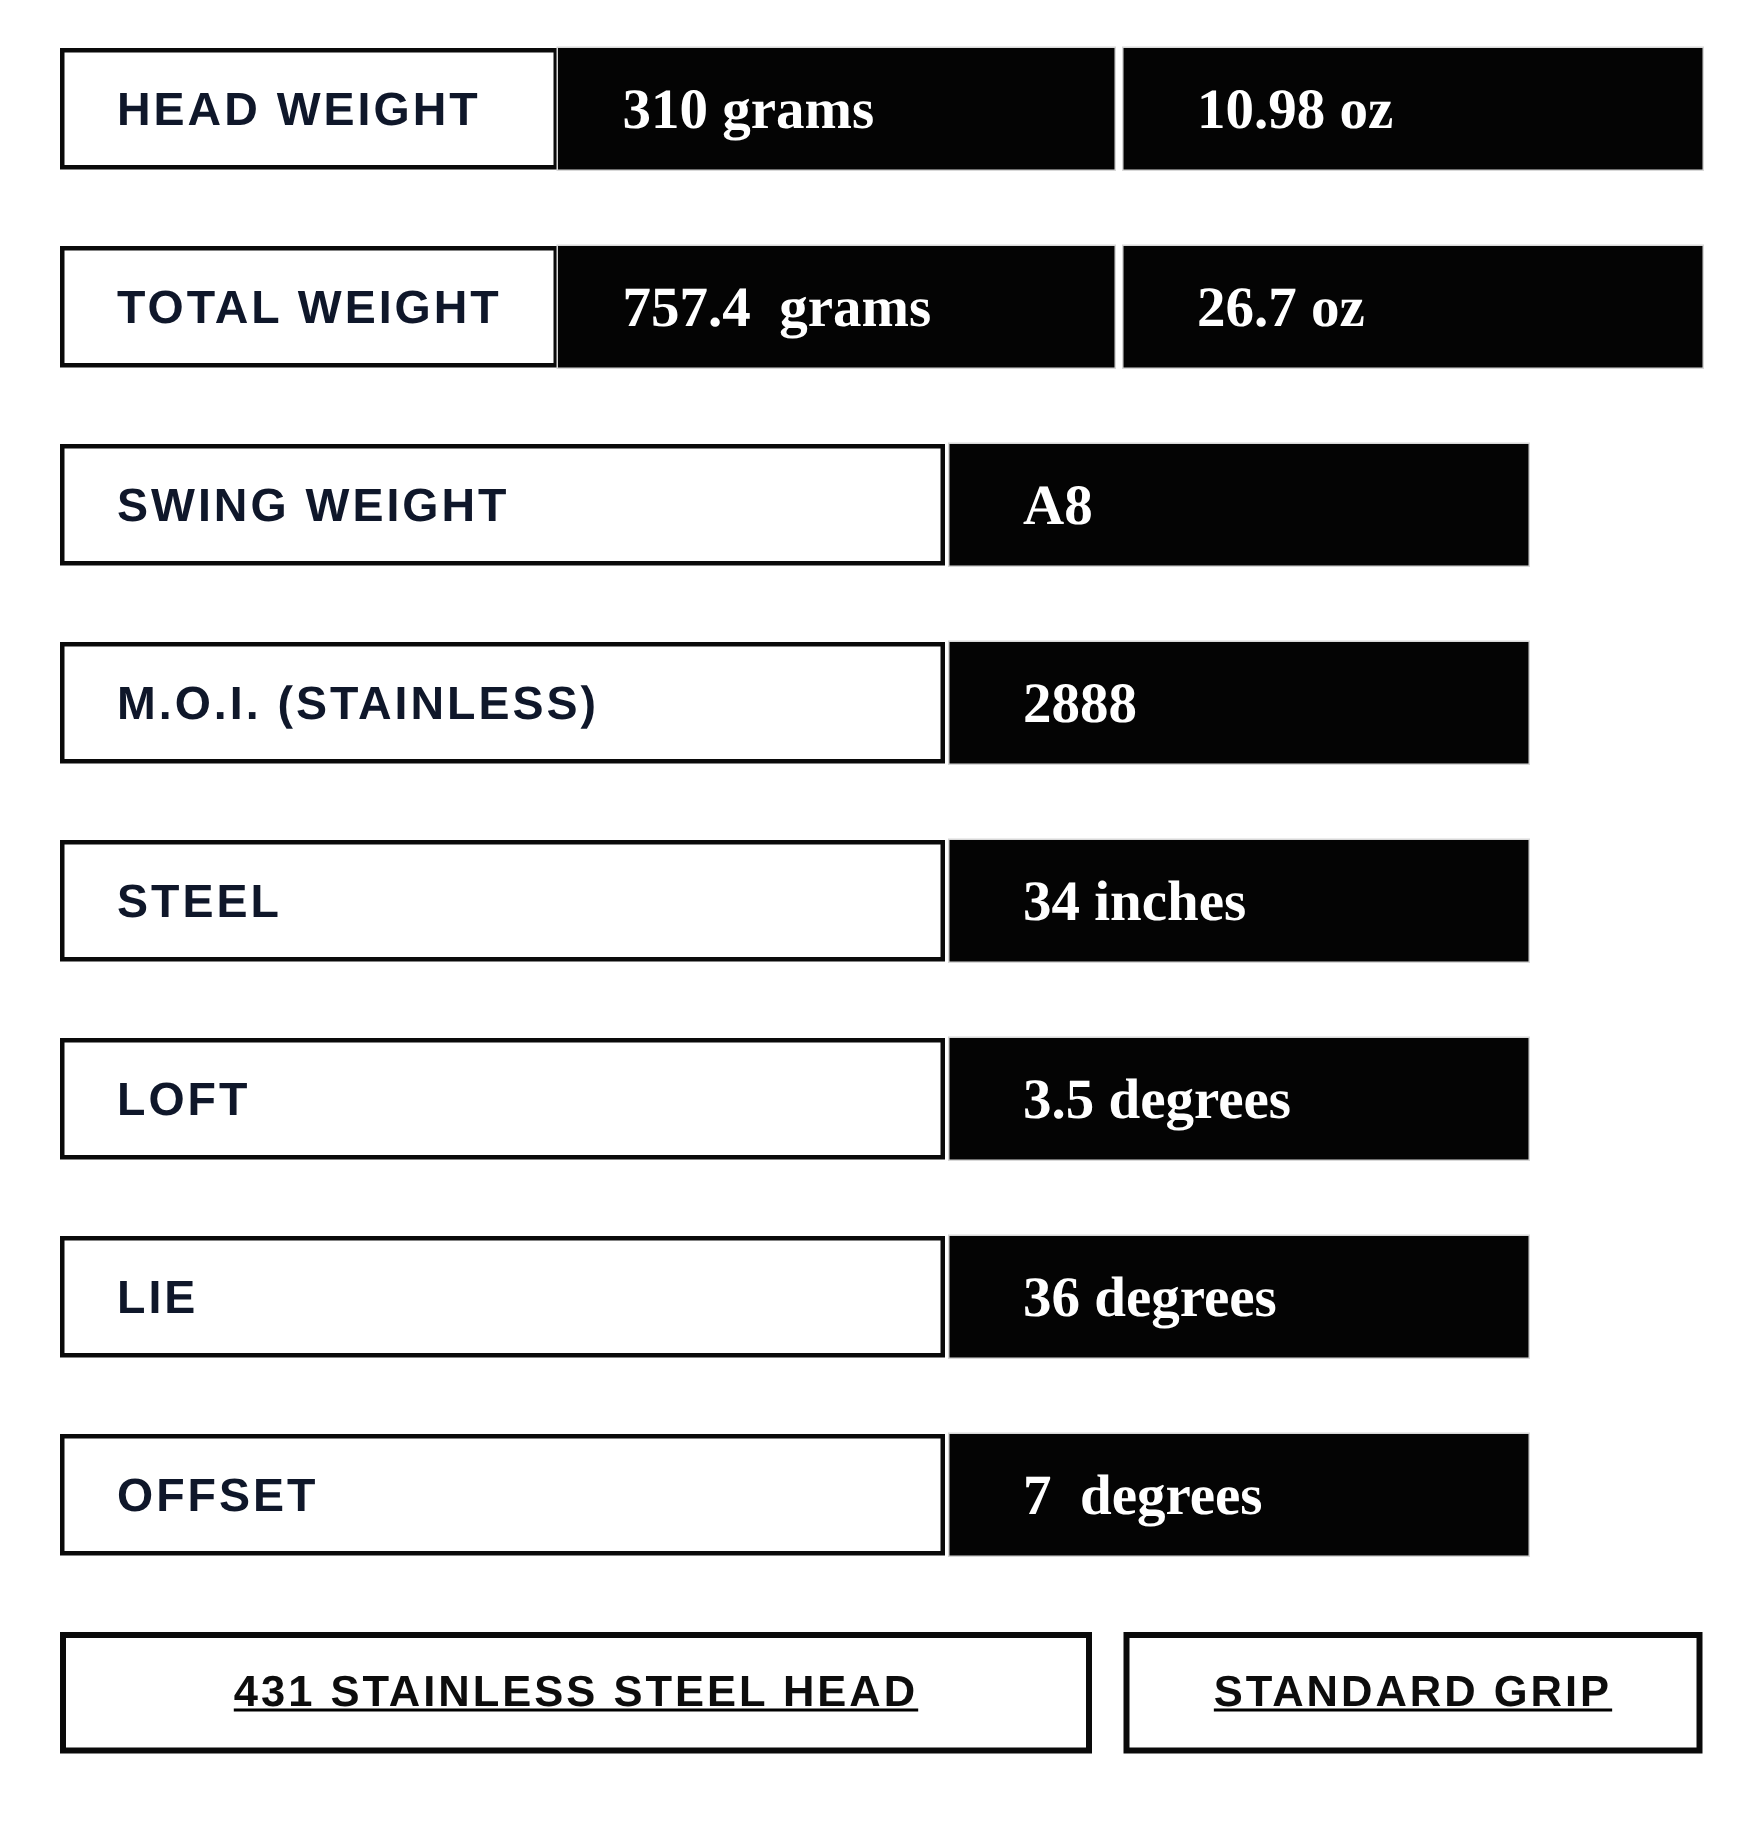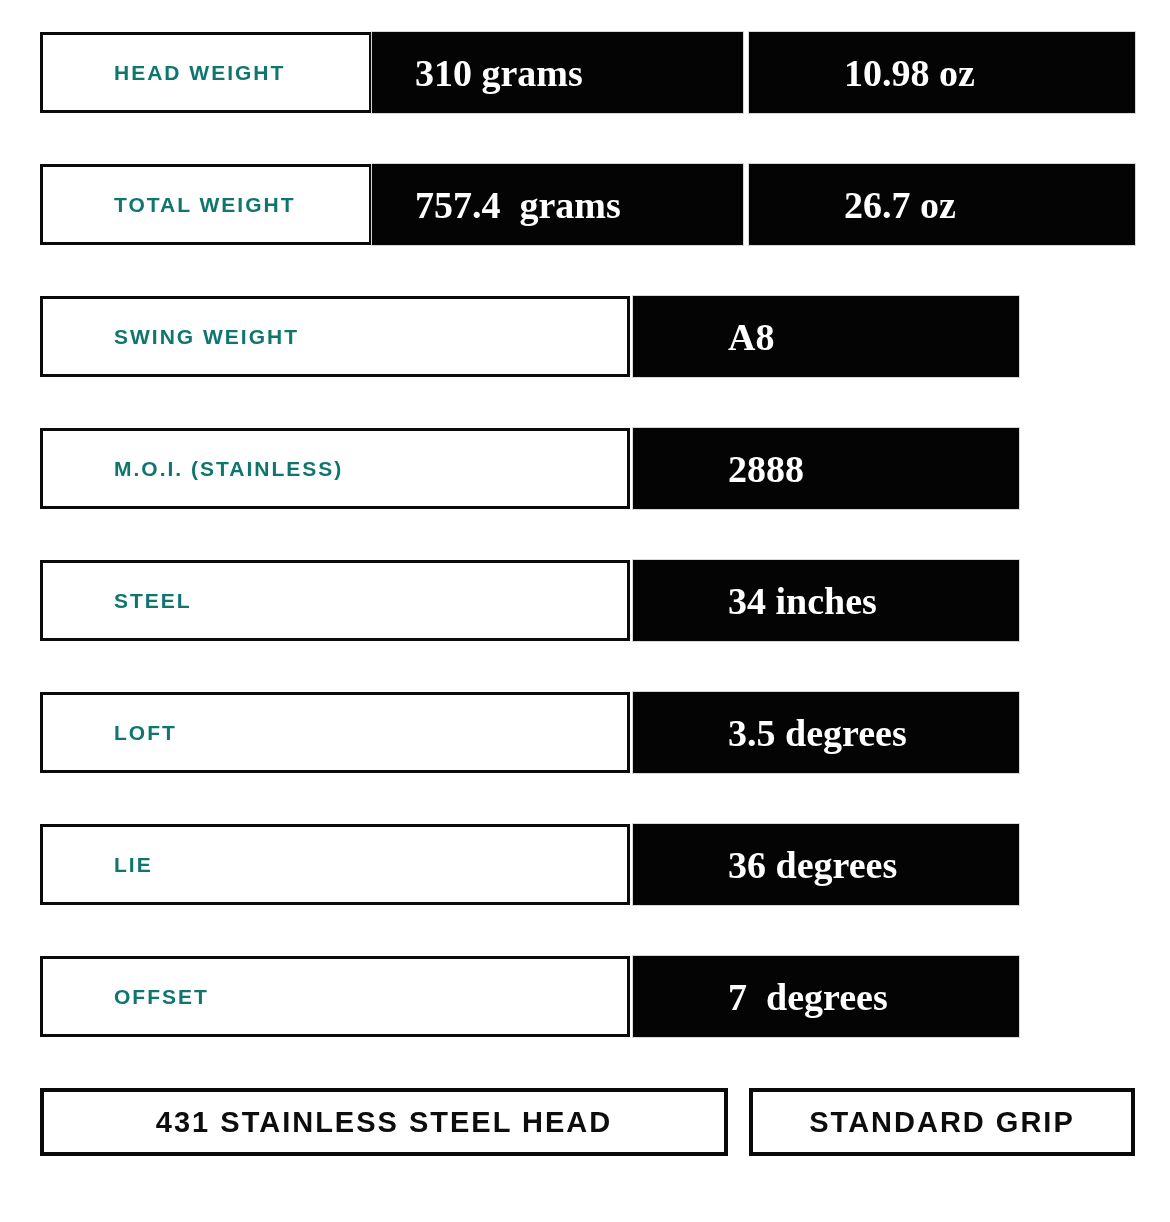--- a/index.html
+++ b/index.html
@@ -36,41 +36,41 @@
   .label-box.narrow { width: 332px; }
   .label-box.wide   { width: 590px; margin-right: 3px; }
   .cell {
     background: #040404;
     box-sizing: border-box;
     display: flex;
     align-items: center;
     box-shadow: 0 0 0 1px #d8d8d8;
   }
   .cell.mid   { width: 371px; padding-left: 43px; }
-  .cell.right { width: 386px; padding-left: 95px; text-align: right; }
+  .cell.right { width: 386px; padding-left: 49px; text-align: right; }
   .row.double .cell.right { margin-left: 6px; }
   .label-text {
     font-weight: bold;
-    font-size: 21px;
+    font-size: 31px;
     letter-spacing: 2px;
-    color: #0f766e;
+    color: #0f172a;
     white-space: pre;
-    margin-left: 36px;
   }
   .value-text {
     font-family: "Liberation Serif", serif;
     font-weight: bold;
     font-size: 38px;
     color: #ffffff;
     white-space: pre;
   }
   .footer-row {
     display: flex;
-    height: 68px;
+    height: 81px;
     margin-bottom: 0;
+    text-decoration: underline;
   }
   .footer-box {
     background: #ffffff;
     border: 4px solid #0a0a0a;
     box-sizing: border-box;
     display: flex;
     align-items: center;
     justify-content: center;
   }
   .footer-box.left  { width: 688px; }

